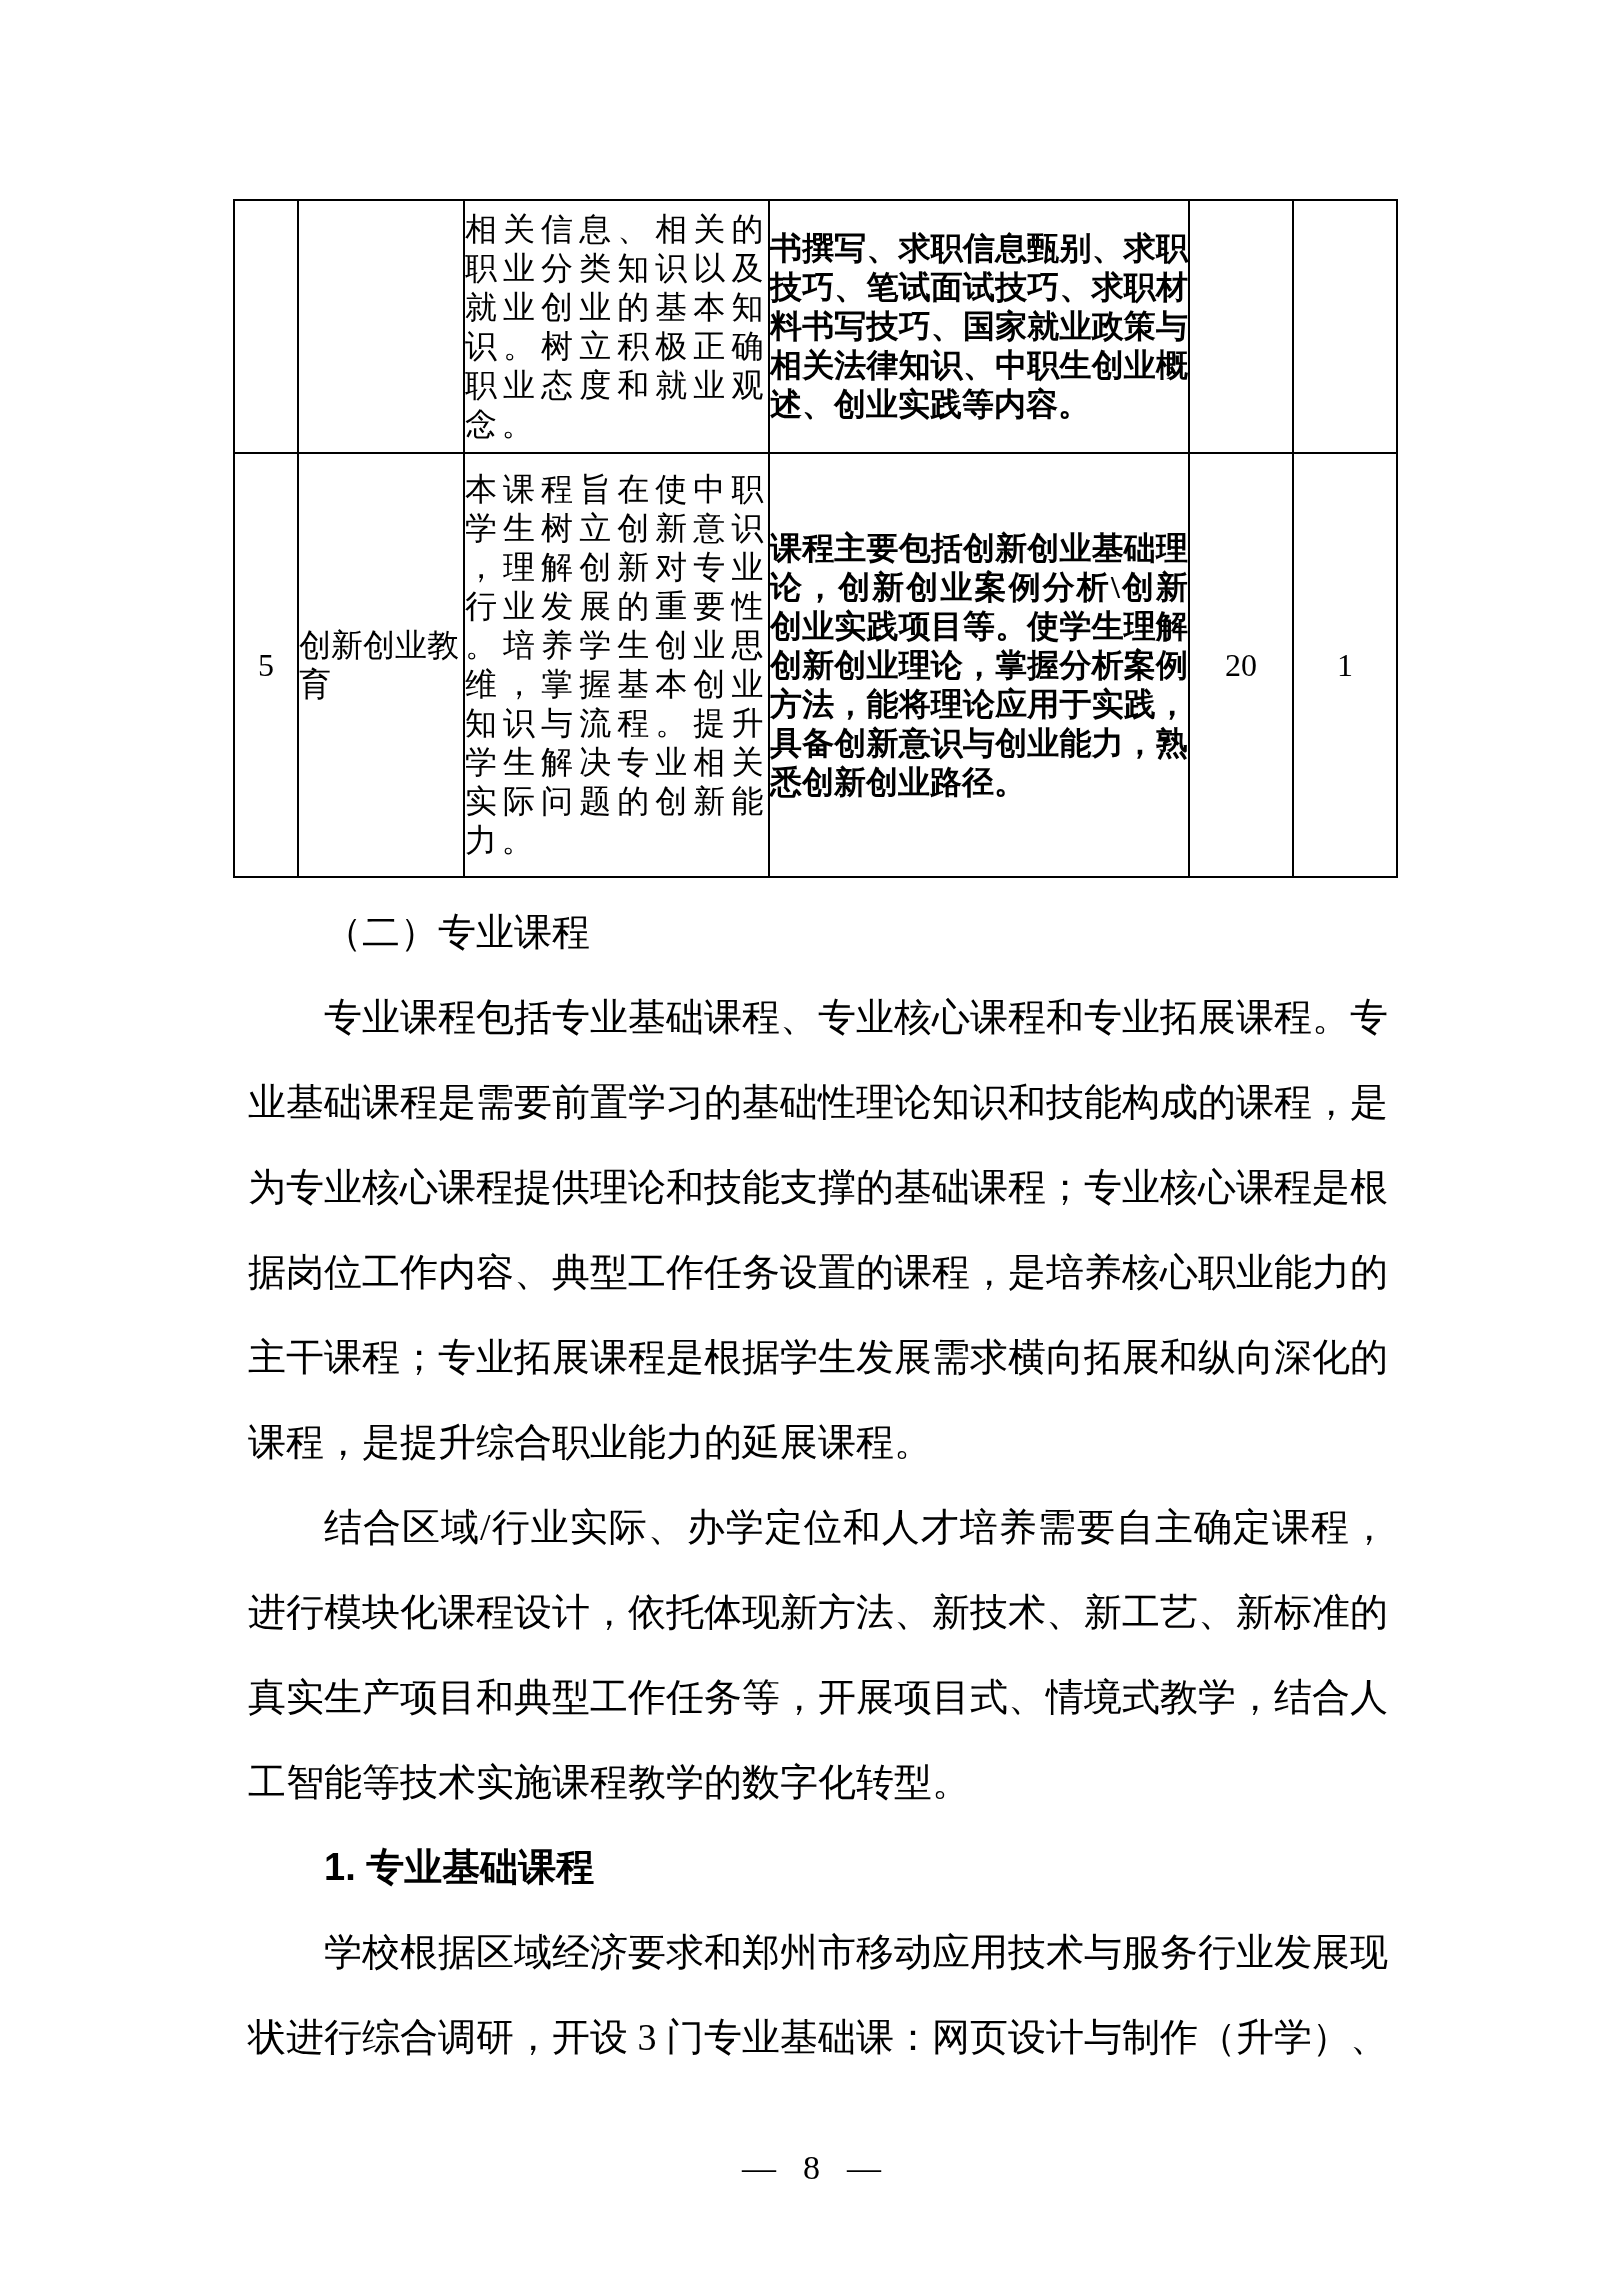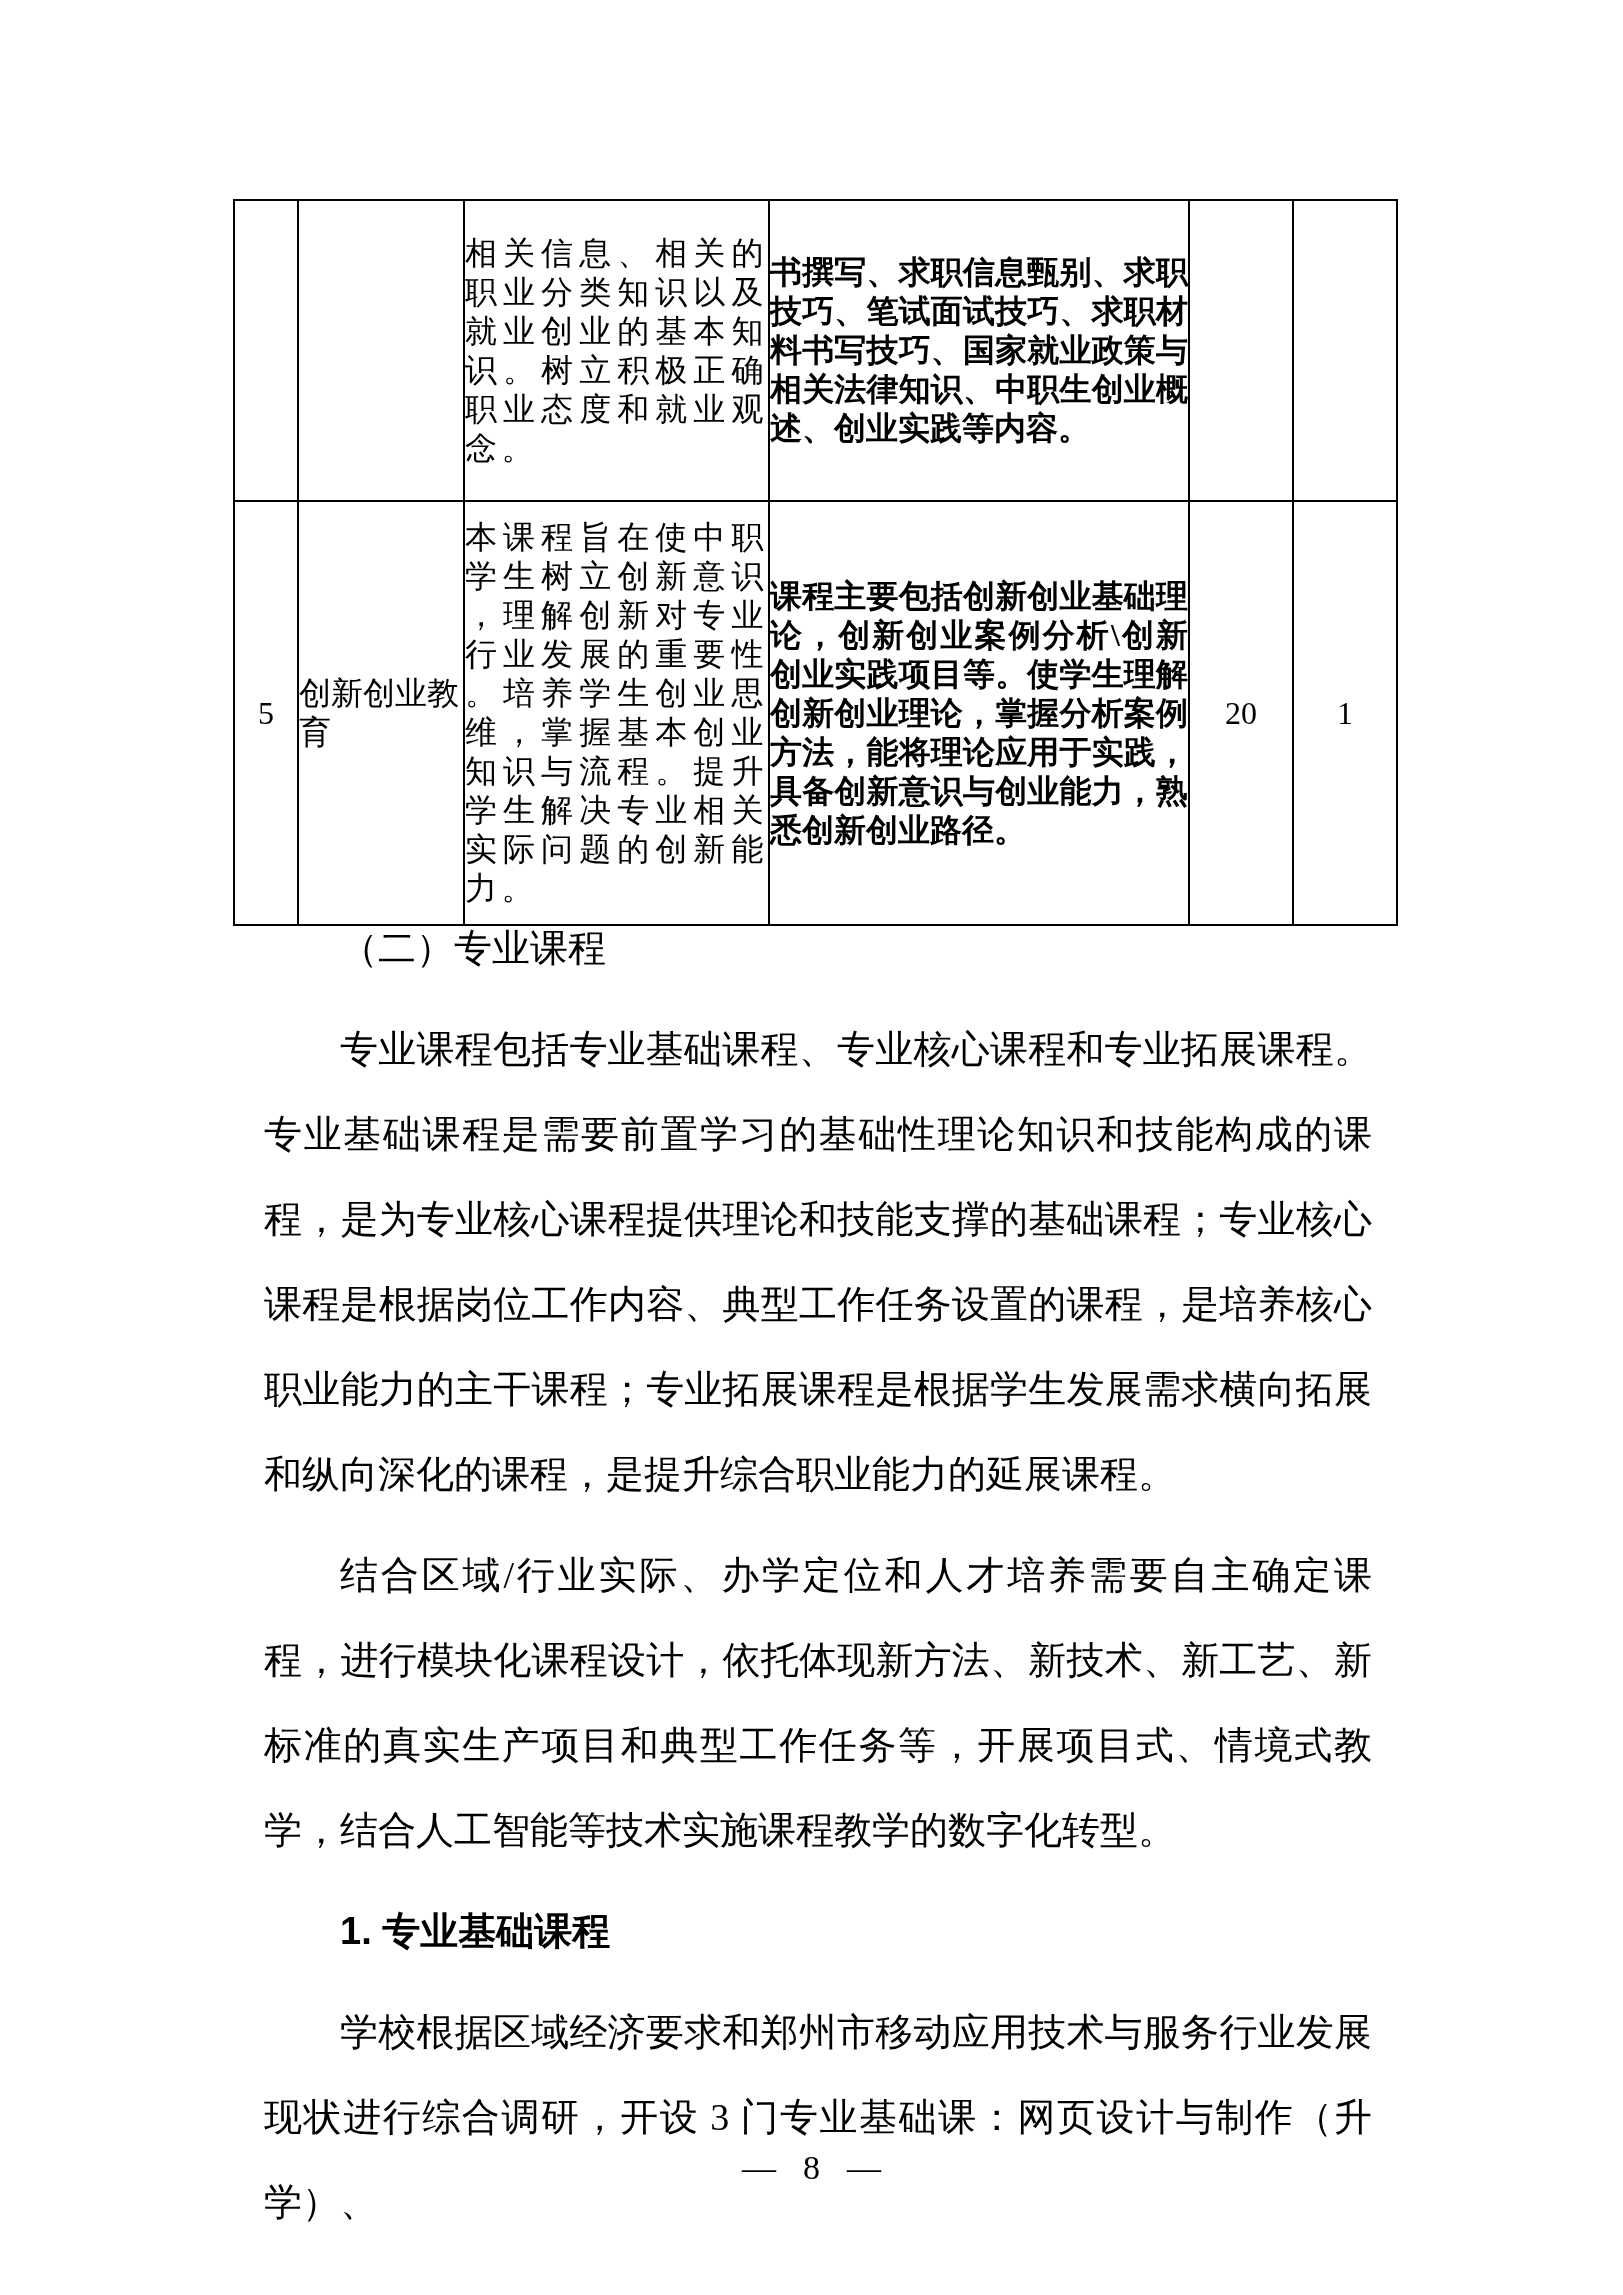--- a/index.html
+++ b/index.html
@@ -34,33 +34,33 @@
     line-break:anywhere;
     letter-spacing:4.6px;
     padding:3.1px 5.1px;
   }
   td.cont {
     text-align:justify;
     line-break:anywhere;
     padding:3.1px 12.3px;
     font-weight:bold;
   }
-  tr.r1 { height:301px; }
+  tr.r1 { height:253px; }
   tr.r2 { height:424px; }
   td.name { padding:0 4.1px; text-align:left; }
 
   
   .content {
     position:absolute; left:248px; top:890px;
     width:1140px;
     font-size:38px;
     line-height:85px;
     text-align:justify;
   }
-  .content p { margin:16px; text-indent:76px; }
+  .content p { margin:0; text-indent:76px; }
   .content p.h3 {
     font-weight:700;
     font-family:"Liberation Sans","DejaVu Sans",sans-serif;
   }
 
   
   .page-num {
     position:absolute; left:0; right:0; top:2125px;
     text-align:center;
     font-size:34px;

